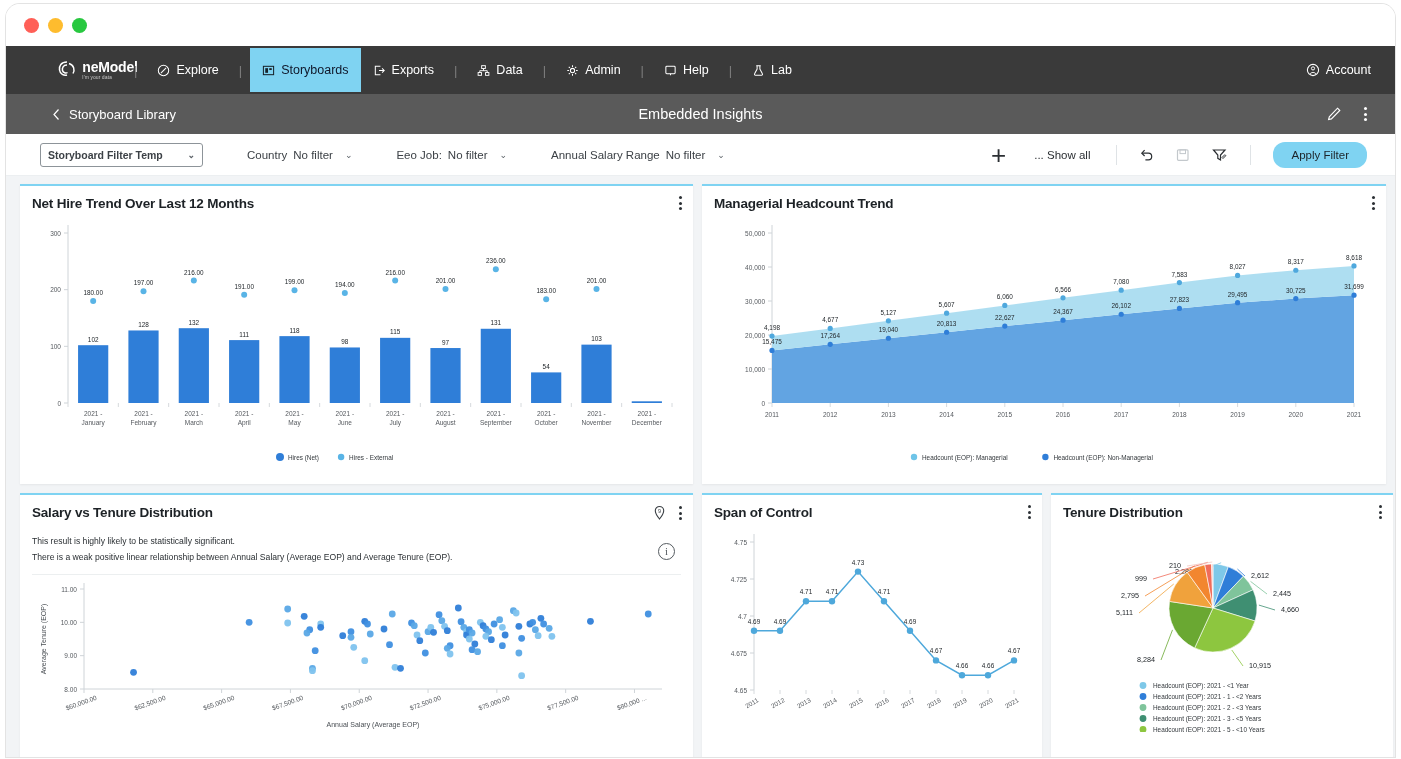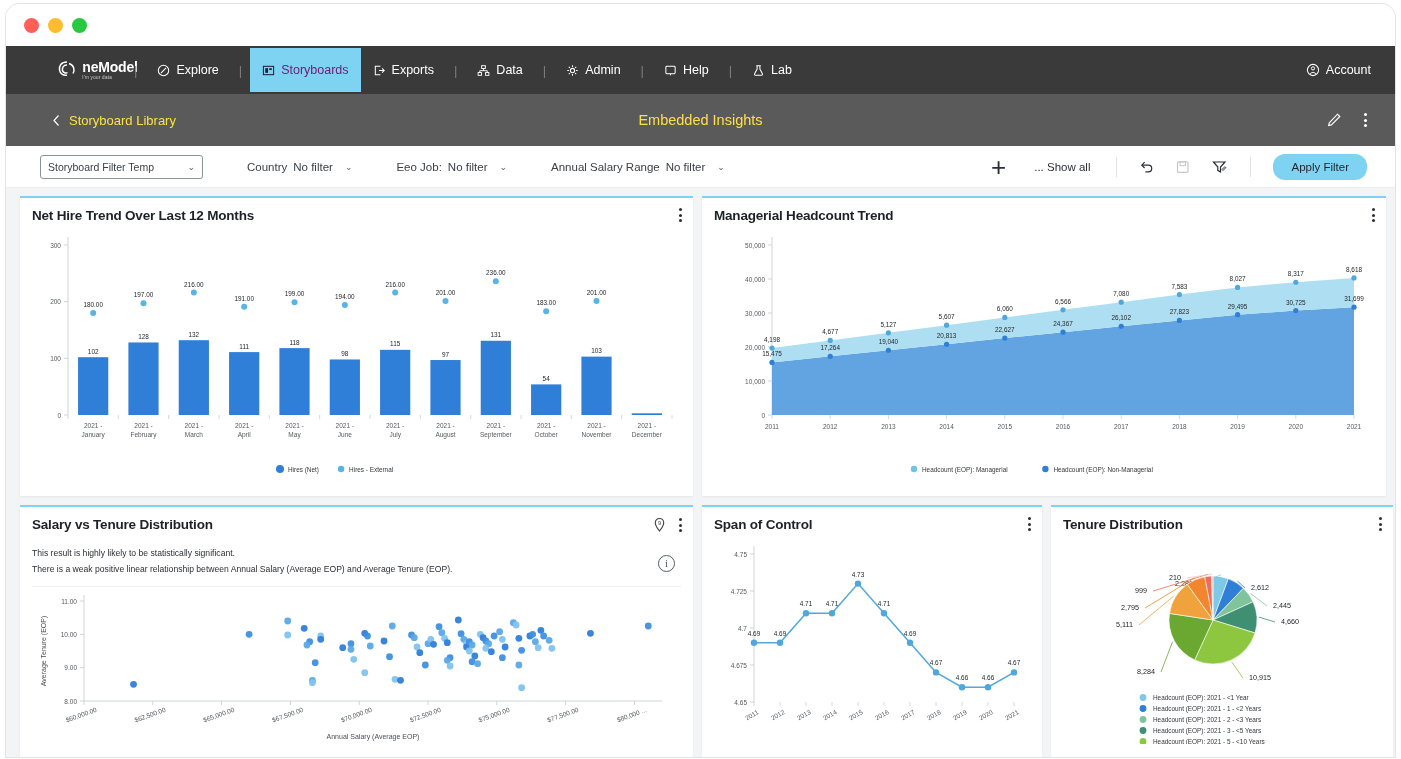--- a/index.html
+++ b/index.html
@@ -41,49 +41,49 @@
   .brand-text { display: flex; flex-direction: column; line-height: 1; }
   .brand-name { font-size: 14px; font-weight: bold; letter-spacing: -0.2px; }
   .brand-tag { font-size: 4.5px; opacity: .75; letter-spacing: .3px; margin-top: 2px; }
   .nav-sep { color: #7d7d7d; margin: 0 8px; font-size: 13px; }
   .nav-item {
     display: flex; align-items: center; gap: 6px;
     padding: 0 12px; height: 44px; cursor: pointer;
     white-space: nowrap;
   }
   .nav-item.active {
-    background: #7fd3f2; color: #701a75; font-weight: 500;
+    background: #7fd3f2; color: #0f172a; font-weight: 500;
   }
   .nav-right { position: absolute; right: 24px; display: flex; align-items: center; gap: 6px; }
   .ico { display: inline-flex; align-items: center; }
 
   
   .subheader {
-    height: 52px; background: #5a5a5a; color: #fde047;
+    height: 40px; background: #5a5a5a; color: #ffffff;
     display: flex; align-items: center; position: relative;
     font-size: 13px;
   }
   .back-link { display: flex; align-items: center; gap: 8px; padding-left: 46px; cursor: pointer; }
   .sub-title {
     position: absolute; left: 0; right: 0; text-align: center;
     font-size: 14.5px; pointer-events: none;
   }
   .sub-actions { position: absolute; right: 28px; display: flex; align-items: center; gap: 22px; }
 
   
   .filterbar {
     height: 42px; background: #ffffff; border-bottom: 1px solid #eceff1;
     display: flex; align-items: center; position: relative; font-size: 11.5px;
     color: #34393d;
   }
   .filter-template {
     margin-left: 34px; width: 163px; height: 24px;
     border: 1px solid #8d9499; border-radius: 3px;
     display: flex; align-items: center; justify-content: space-between;
-    padding: 0 7px; font-size: 10.5px; color: #3c4146; cursor: pointer;
+    padding: 0 7px; font-size: 10.5px; color: #3c4146; cursor: pointer; font-weight: bold;
   }
   .filter-group { display: flex; align-items: center; gap: 6px; margin-left: 44px; cursor: pointer; }
   .filter-label { color: #3c4146; }
   .filter-value { color: #3c4146; }
   .caret { font-size: 9px; color: #5a6066; margin-left: 6px; }
   .fb-right { position: absolute; right: 28px; display: flex; align-items: center; gap: 0; }
   .plus-btn { font-size: 26px; font-weight: 300; color: #2b2f33; cursor: pointer; line-height: 1; padding: 0 14px;}
   .showall { color: #2b2f33; font-size: 11.5px; cursor: pointer; padding: 0 14px; }
   .vdiv { width: 1px; height: 20px; background: #dfe3e6; margin: 0 12px; }
   .icon-btn { padding: 0 10px; cursor: pointer; color: #2b2f33; display:flex; align-items:center;}

